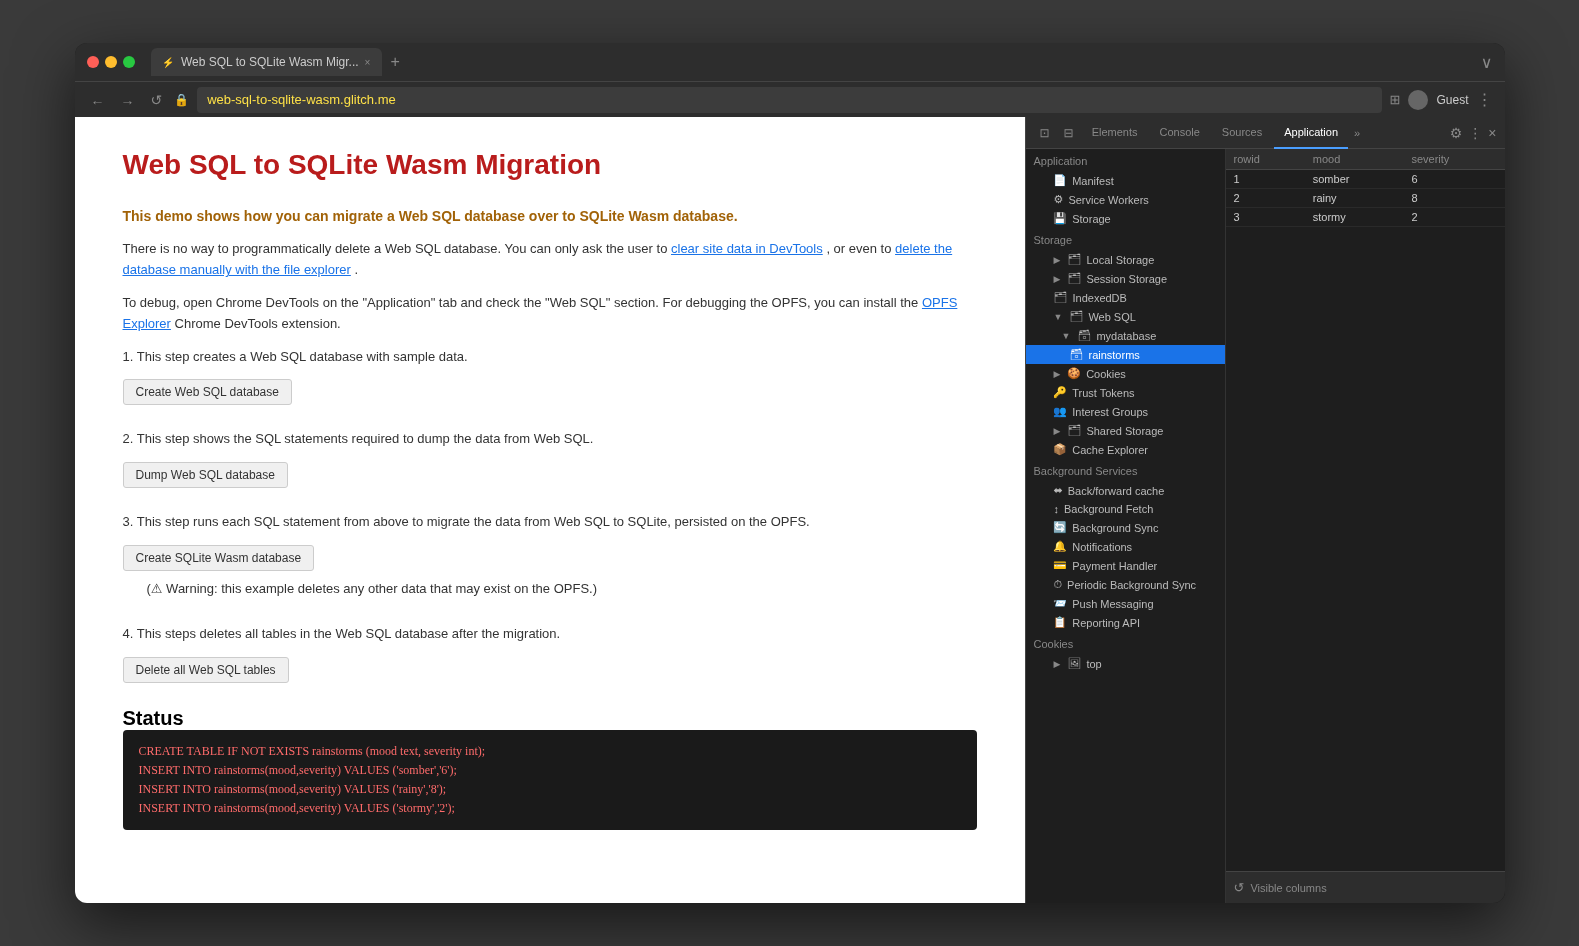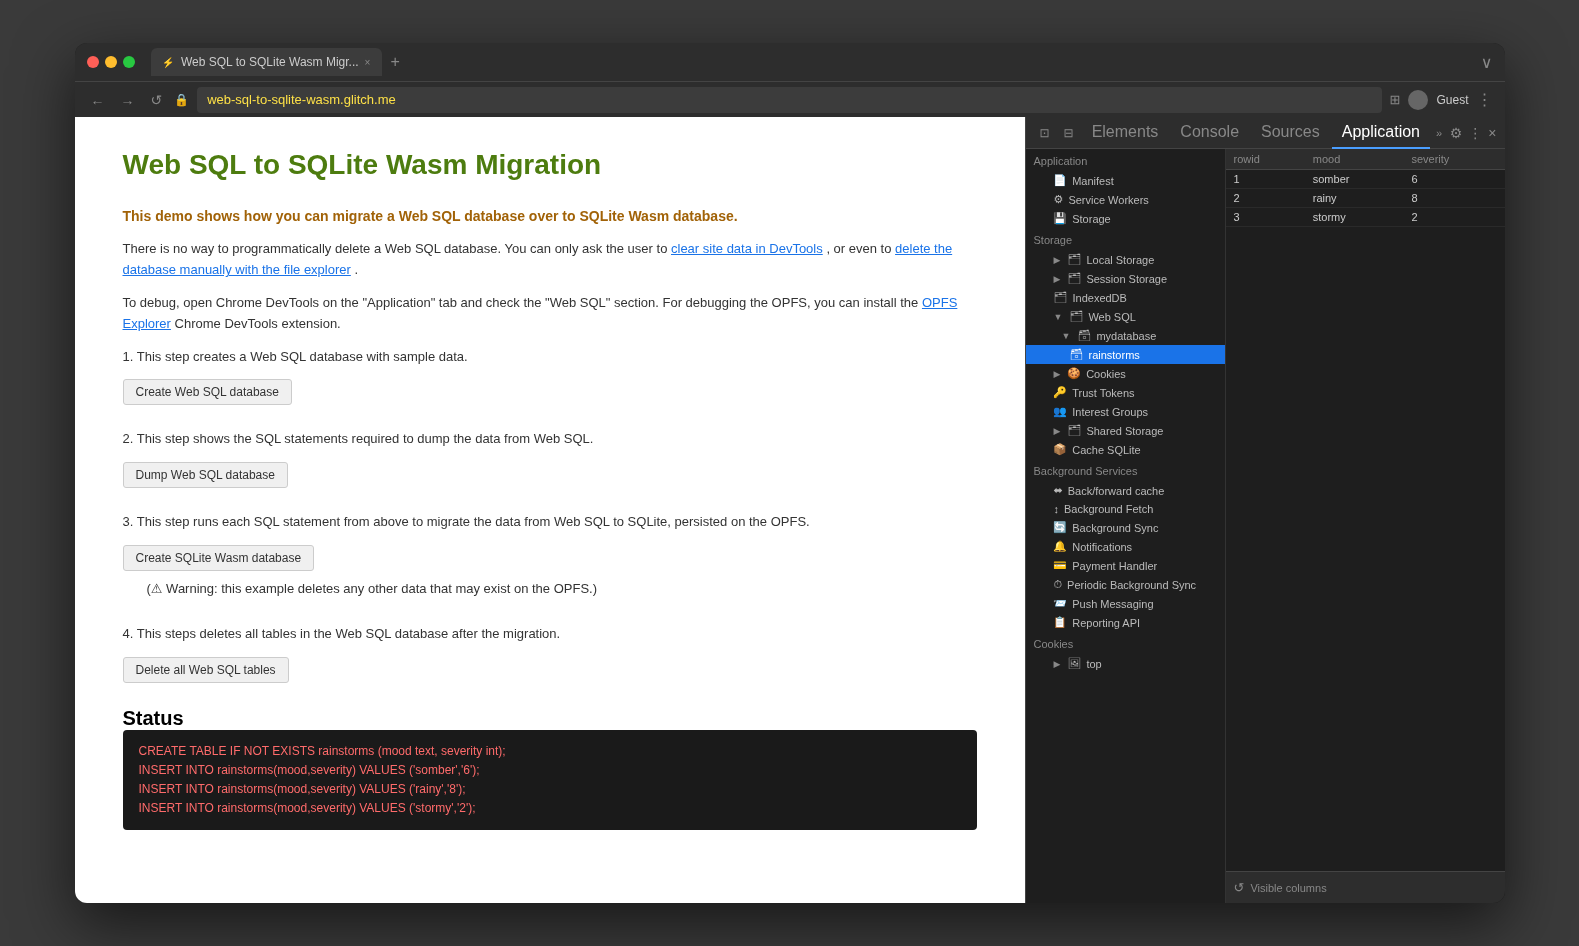--- a/index.html
+++ b/index.html
@@ -80,42 +80,42 @@
     }
 
     
     .web-content {
       flex: 1;
       background: #fff;
       overflow-y: auto;
       padding: 32px 48px;
       font-family: -apple-system, BlinkMacSystemFont, 'Segoe UI', sans-serif;
     }
-    .web-content h1 { font-size: 28px; font-weight: 700; color: #4d7c0f; margin-bottom: 16px; }
+    .web-content h1 { font-size: 28px; font-weight: 700; color: #b91c1c; margin-bottom: 16px; }
     .web-content .intro-bold { font-size: 14px; font-weight: 700; color: #a16207; margin-bottom: 12px; margin-top: 24px; }
     .web-content p { font-size: 13px; color: #333; line-height: 1.6; margin-bottom: 12px; }
     .web-content a { color: #1a73e8; text-decoration: underline; cursor: pointer; }
     .step { margin-bottom: 24px; }
     .step-num { font-size: 13px; color: #333; margin-bottom: 8px; }
     .step-btn {
       background: #f0f0f0;
       border: 1px solid #ccc;
       border-radius: 3px;
       padding: 5px 12px;
       font-size: 12px;
       color: #333;
       cursor: pointer;
     }
     .warning { font-size: 13px; color: #333; margin: 8px 0 16px 24px; }
     .status-section h2 { font-size: 20px; font-weight: 700; color: #000; margin-bottom: 0; }
     .sql-output {
       background: #1a1a1a;
       padding: 12px 16px;
       border-radius: 4px;
-      font-family: Liberation Sans, sans-serif;
+      font-family: Liberation Serif, serif;
       font-size: 12px;
       color: #ff6b6b;
       line-height: 1.6;
     }
 
     
     .devtools {
       width: 480px;
       background: #1e1e1e;
       border-left: 1px solid #444;
@@ -132,21 +132,21 @@
       height: 32px;
       padding: 0 8px;
       gap: 2px;
       flex-shrink: 0;
     }
     .dt-tab {
       padding: 0 10px;
       height: 32px;
       display: flex;
       align-items: center;
-      font-size: 16px;
+      font-size: 11px;
       color: #888;
       cursor: pointer;
       border-bottom: 2px solid transparent;
     }
     .dt-tab.active { color: #fff; border-bottom: 2px solid #4a9eff; }
     .dt-icon-btn { color: #888; font-size: 12px; padding: 4px 6px; cursor: pointer; }
 
     .devtools-body {
       display: flex;
       flex: 1;
@@ -397,21 +397,21 @@
             <span>👥</span>
             <span>Interest Groups</span>
           </div>
           <div class="dt-item indent1">
             <span class="dt-expand">▶</span>
             <span>🗂</span>
             <span>Shared Storage</span>
           </div>
           <div class="dt-item indent1">
             <span>📦</span>
-            <span>Cache SQLite</span>
+            <span>Cache Explorer</span>
           </div>
 
           <div class="dt-section-header">Background Services</div>
           <div class="dt-item indent1">
             <span>⬌</span>
             <span>Back/forward cache</span>
           </div>
           <div class="dt-item indent1">
             <span>↕</span>
             <span>Background Fetch</span>

